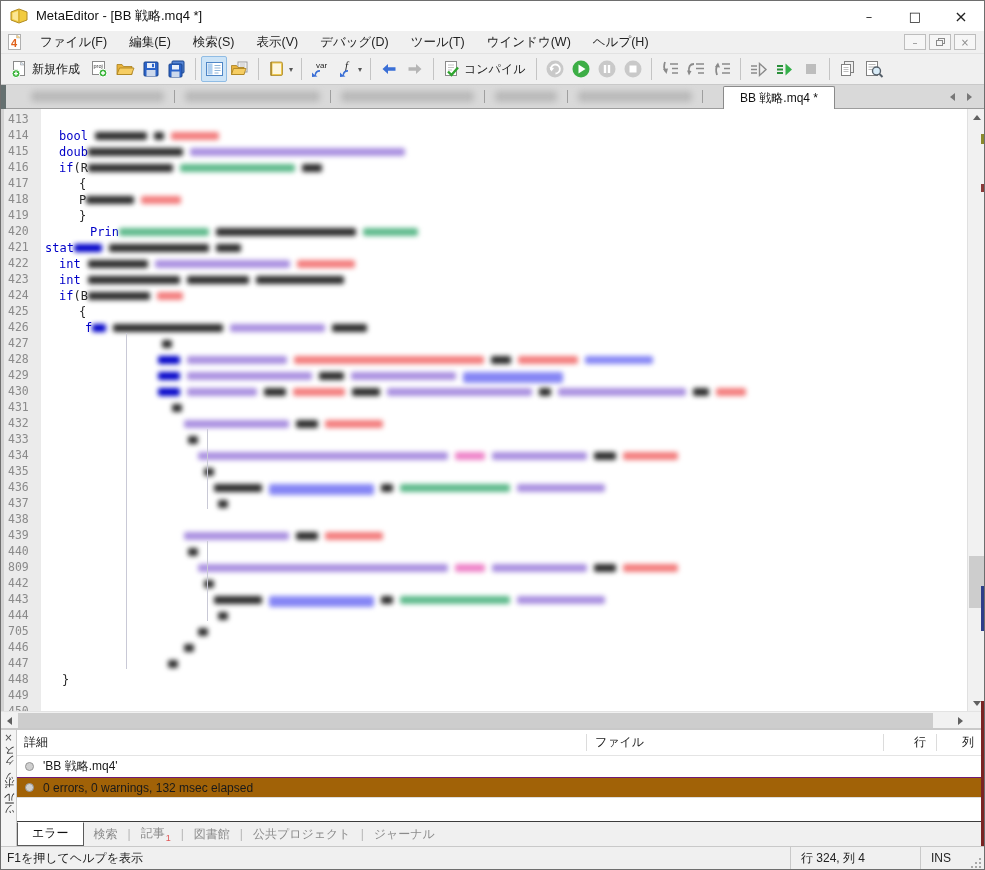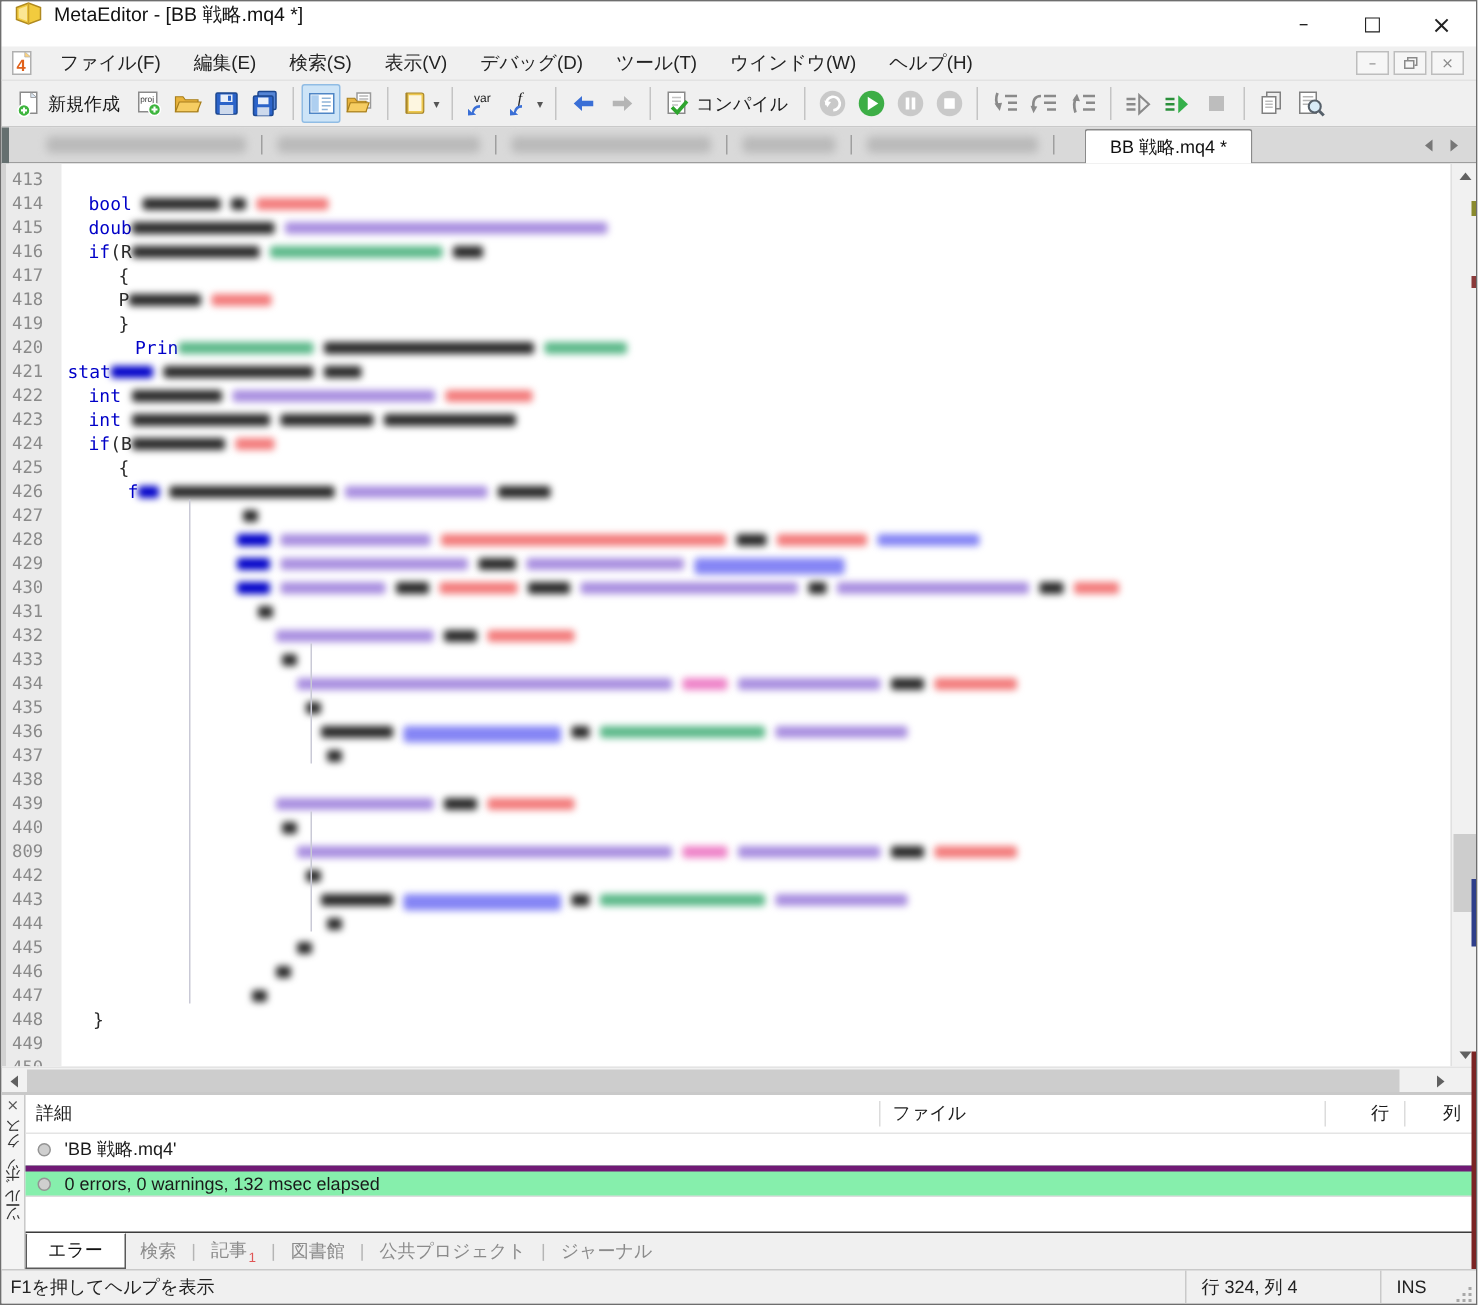--- a/index.html
+++ b/index.html
@@ -1,20 +1,20 @@
 <!DOCTYPE html>
 <html><head>
 <meta charset="utf-8">
 <style>
   * { margin:0; padding:0; box-sizing:border-box; }
   html,body { width:985px; height:870px; background:#e8e8e8; font-family:"Liberation Sans",sans-serif; }
   .win { position:relative; width:985px; height:870px; background:#fff; border:1px solid #6e6e6e; overflow:hidden; display:flex; flex-direction:column; }
 
   
-  .titlebar { height:30px; background:#ffffff; display:flex; align-items:flex-start; padding-left:8px; flex:0 0 auto; }
+  .titlebar { height:30px; background:#ffffff; display:flex; align-items:center; padding-left:8px; flex:0 0 auto; }
   .title-text { font-size:13px; color:#111; margin-left:7px; }
   .win-btns { margin-left:auto; display:flex; height:100%; }
   .wb { width:46px; display:flex; align-items:center; justify-content:center; font-family:"DejaVu Sans",sans-serif; color:#222; font-size:13px; cursor:default; }
   .wb.close { font-size:16px; }
 
   
   .menubar { height:23px; background:#f0f0f0; display:flex; align-items:center; padding:0 4px; border-bottom:1px solid #e2e2e2; flex:0 0 auto; }
   .menu-item { font-size:12.5px; color:#222; padding:3px 11px; cursor:default; }
   .mdi-btns { margin-left:auto; display:flex; gap:3px; padding-right:4px; }
   .mdi { width:22px; height:16px; border:1px solid #bdbdbd; background:#f6f6f6; display:flex; align-items:center; justify-content:center; color:#8a8a8a; font-size:10px; font-family:"DejaVu Sans",sans-serif; }
@@ -70,21 +70,21 @@
   .bside { width:16px; border-right:1px solid #c9c9c9; background:#f4f4f4; display:flex; flex-direction:column; align-items:center; flex:0 0 auto; }
   .bclose { font-size:10px; color:#555; padding:2px 0 4px; cursor:default; font-family:"DejaVu Sans",sans-serif; }
   .bsidetext { writing-mode:vertical-rl; transform:rotate(180deg); font-size:10.5px; color:#333; margin-top:2px; white-space:nowrap; }
   .bmain { flex:1; display:flex; flex-direction:column; min-width:0; }
   .bheader { height:26px; display:flex; align-items:center; border-bottom:1px solid #e4e4e4; font-size:12px; color:#1a1a1a; }
   .bh-detail { flex:1; padding-left:7px; }
   .bh-file { width:297px; border-left:1px solid #dcdcdc; padding-left:8px;margin-left:45px; }
   .bh-line { width:53px; border-left:1px solid #dcdcdc; text-align:right; padding-right:10px; }
   .bh-col { width:48px; border-left:1px solid #dcdcdc; text-align:right; padding-right:10px; }
   .brow { height:21px; display:flex; align-items:center; font-size:12px; color:#1a1a1a; }
-  .brow.hl { background:#86efac; border-top:4px solid #701a75; border-bottom:1px solid #ddd; }
+  .brow.hl { background:#a16207; border-top:1px solid #701a75; border-bottom:1px solid #ddd; }
   .bullet { width:9px; height:9px; border-radius:50%; background:#cfcfcf; border:1px solid #949494; margin:0 9px 0 8px; flex:0 0 auto; }
   .bfill { flex:1; }
   .btabs { margin-top:auto; height:25px; background:#f0f0f0; border-top:1px solid #3c3c3c; display:flex; align-items:center; font-size:12px; }
   .btab-active { height:24px; background:#fff; border:1px solid #5a5a5a; border-top:1px solid #fff; margin-top:-1px; display:flex; align-items:center; padding:0 14px; color:#111; }
   .btab { color:#8b8b8b; padding:0 10px; cursor:default; white-space:nowrap; }
   .bsep2 { color:#b5b5b5; }
   .badge { color:#e05555; font-size:9px; vertical-align:sub; margin-left:1px; }
 
   
   .statusbar { height:23px; background:#f0f0f0; border-top:1px solid #c9c9c9; display:flex; align-items:center; font-size:12px; color:#222; flex:0 0 auto; }
@@ -376,21 +376,21 @@
         <div class="gnum">435</div>
         <div class="gnum">436</div>
         <div class="gnum">437</div>
         <div class="gnum">438</div>
         <div class="gnum">439</div>
         <div class="gnum">440</div>
         <div class="gnum">809</div>
         <div class="gnum">442</div>
         <div class="gnum">443</div>
         <div class="gnum">444</div>
-        <div class="gnum">445</div>
+        <div class="gnum">705</div>
         <div class="gnum">446</div>
         <div class="gnum">447</div>
         <div class="gnum">448</div>
         <div class="gnum">449</div>
         <div class="gnum">450</div>
       </div>
     <div class="code-area" id="code-area">
         <div class="code-line" style="padding-left: 5px;"></div>
         <div class="code-line" style="padding-left: 18px;"><span class="txt" style="color: rgb(0, 0, 200);">bool </span><span class="bseg" style="width: 52px; background: rgb(42, 42, 42);"></span><span class="bseg" style="width: 10px; background: rgb(42, 42, 42);"></span><span class="bseg" style="width: 48px; background: rgb(243, 124, 124);"></span></div>
         <div class="code-line" style="padding-left: 18px;"><span class="txt" style="color: rgb(0, 0, 200);">doub</span><span class="bseg" style="width: 95px; background: rgb(42, 42, 42);"></span><span class="bseg" style="width: 215px; background: rgb(169, 143, 224);"></span></div>

